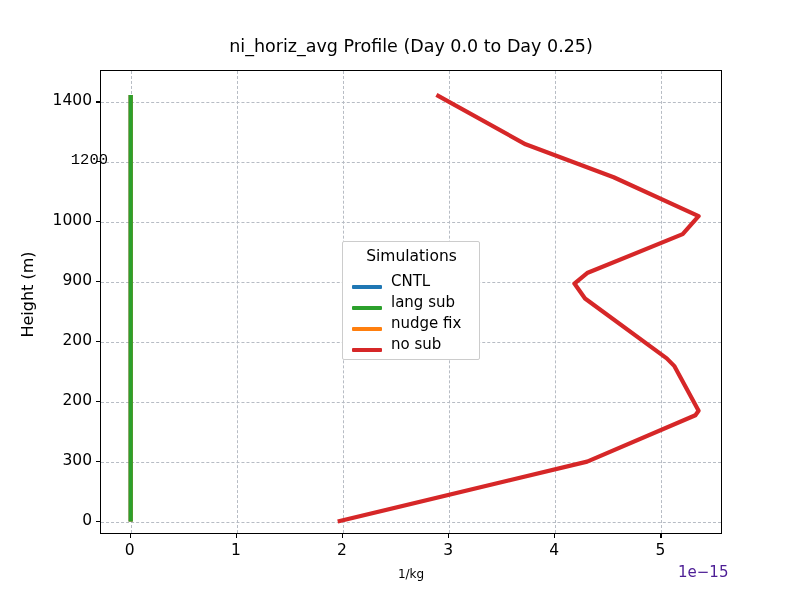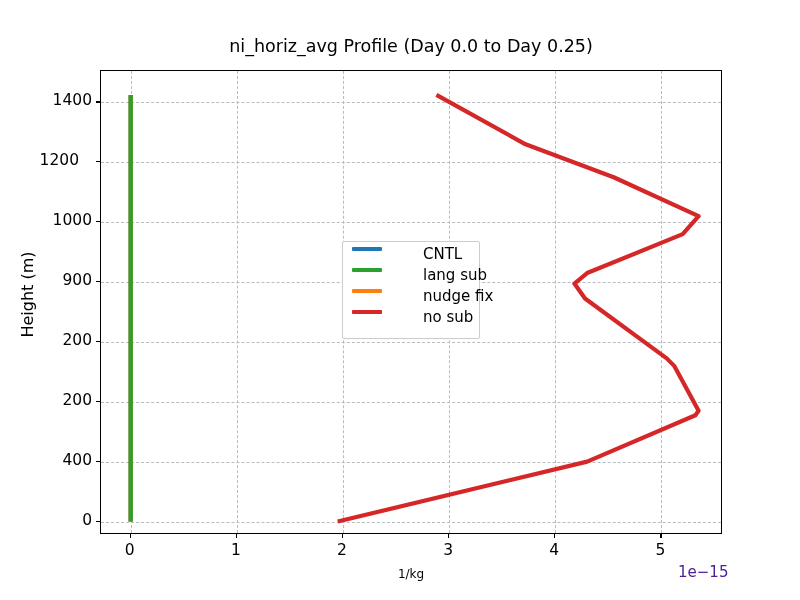--- a/index.html
+++ b/index.html
@@ -92,23 +92,22 @@
     padding:5px 8px 7px 9px;
     box-sizing:border-box;
   }
   #legend-title{
     font-size:15.5px;color:#000000;
     text-align:center;
     margin:0 0 3px 0;
     white-space:nowrap;
   }
   .legend-row{
-    display:flex;align-items:flex-start;
+    display:flex;align-items:flex-end;
     height:21px;
-    gap:32px;
   }
   .legend-swatch{
     width:30px;height:4.4px;
     border-radius:1px;
     margin-right:9px;
     flex:none;
   }
   .legend-label{
     font-size:15px;color:#000000;
     white-space:nowrap;
@@ -156,40 +155,41 @@
       <div class="xticklabel" style="left: 342.01px; top: 541px;">2</div>
       <div class="tick-mark x" style="left: 448.15px; top: 534px;"></div>
       <div class="xticklabel" style="left: 448.15px; top: 541px;">3</div>
       <div class="tick-mark x" style="left: 554.29px; top: 534px;"></div>
       <div class="xticklabel" style="left: 554.29px; top: 541px;">4</div>
       <div class="tick-mark x" style="left: 660.44px; top: 534px;"></div>
       <div class="xticklabel" style="left: 660.44px; top: 541px;">5</div>
       <div class="tick-mark y" style="top: 520.53px; left: 96px;"></div>
       <div class="yticklabel" style="top: 520.53px; left: 22px;">0</div>
       <div class="tick-mark y" style="top: 460.66px; left: 96px;"></div>
-      <div class="yticklabel" style="top: 460.66px; left: 22px;">400</div>
+      <div class="yticklabel" style="top: 460.66px; left: 22px;">300</div>
       <div class="tick-mark y" style="top: 400.79px; left: 96px;"></div>
       <div class="yticklabel" style="top: 400.79px; left: 22px;">200</div>
       <div class="tick-mark y" style="top: 340.92px; left: 96px;"></div>
       <div class="yticklabel" style="top: 340.92px; left: 22px;">200</div>
       <div class="tick-mark y" style="top: 281.05px; left: 96px;"></div>
       <div class="yticklabel" style="top: 281.05px; left: 22px;">900</div>
       <div class="tick-mark y" style="top: 221.17px; left: 96px;"></div>
       <div class="yticklabel" style="top: 221.17px; left: 22px;">1000</div>
       <div class="tick-mark y" style="top: 161.3px; left: 96px;"></div>
-      <div class="yticklabel" style="top: 161.3px; left: 9px;">1200</div>
+      <div class="yticklabel" style="top: 161.3px; left: 38px; font-family: Liberation Mono, monospace;">1200</div>
       <div class="tick-mark y" style="top: 101.43px; left: 96px;"></div>
       <div class="yticklabel" style="top: 101.43px; left: 22px;">1400</div>
     </div>
 
   <div id="xlabel">1/kg</div>
   <div id="offset-text">1e−15</div>
   <div id="ylabel">Height (m)</div>
 
   <div id="legend">
+    <div id="legend-title">Simulations</div>
     <div id="legend-items">
         <div class="legend-row">
           <span class="legend-swatch" style="background: rgb(31, 119, 180);"></span>
           <span class="legend-label">CNTL</span>
         </div>
         <div class="legend-row">
           <span class="legend-swatch" style="background: rgb(44, 160, 44);"></span>
           <span class="legend-label">lang sub</span>
         </div>
         <div class="legend-row">

